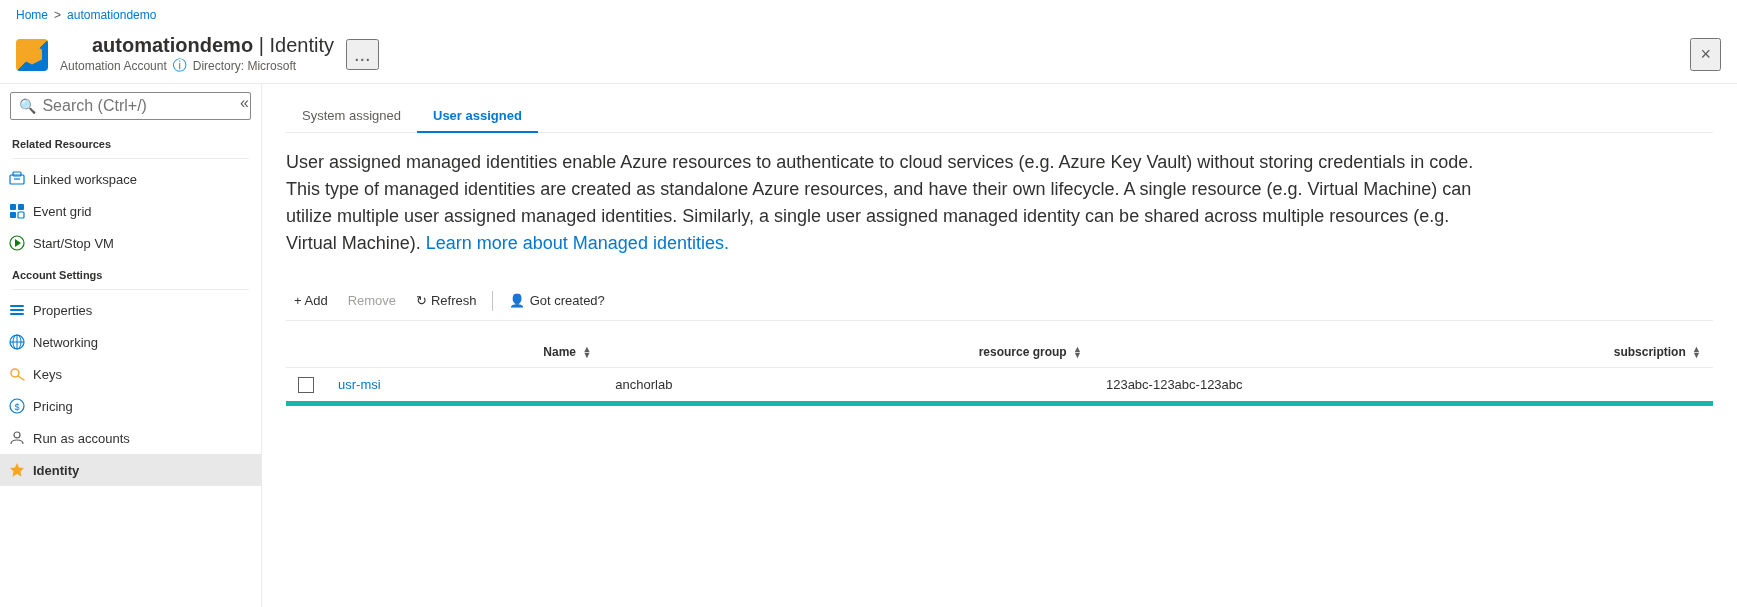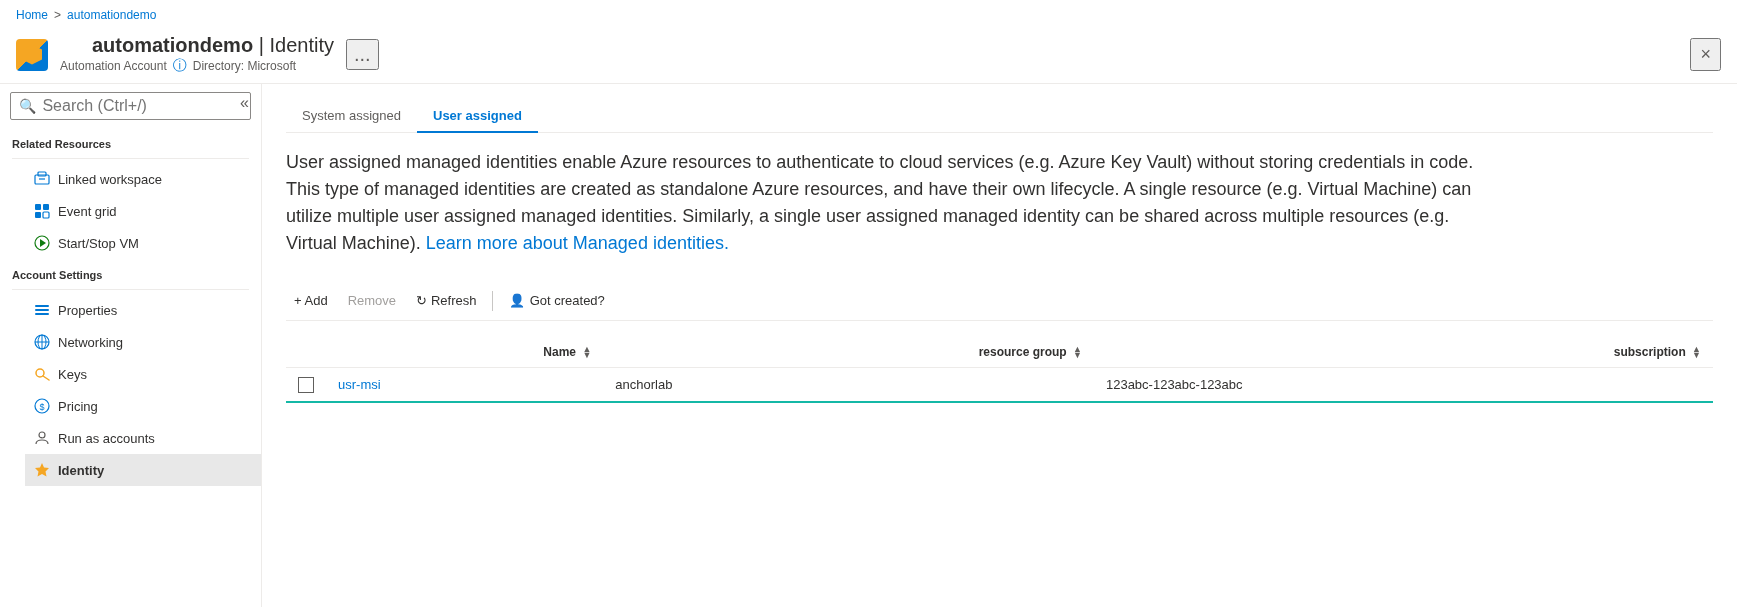--- a/index.html
+++ b/index.html
@@ -27,21 +27,21 @@
     
     .sidebar { width: 262px; flex-shrink: 0; border-right: 1px solid #edebe9; overflow-y: auto; overflow-x: hidden; display: flex; flex-direction: column; position: relative; }
     .sidebar-collapse { position: absolute; top: 8px; right: 8px; background: none; border: none; cursor: pointer; color: #605e5c; font-size: 16px; padding: 2px 4px; }
     .search-box { display: flex; align-items: center; gap: 6px; border: 1px solid #8a8886; margin: 8px 10px; padding: 4px 8px; border-radius: 2px; }
     .search-box input { border: none; outline: none; font-size: 16px; color: #605e5c; background: transparent; flex: 1; }
     .search-box .search-icon { color: #605e5c; font-size: 14px; }
 
     .sidebar-section-label { font-size: 11px; font-weight: 600; color: #323130; padding: 10px 12px 4px 12px; text-transform: none; }
     .sidebar-divider { height: 1px; background: #edebe9; margin: 4px 12px; }
 
-    .sidebar-item { display: flex; align-items: center; gap: 8px; padding: 6px 9px; cursor: pointer; font-size: 13px; color: #323130; min-height: 32px; margin-left: 25px; }
+    .sidebar-item { display: flex; align-items: center; gap: 8px; padding: 6px 9px; cursor: pointer; font-size: 13px; color: #323130; min-height: 32px; }
     .sidebar-item.active { background: #e8e8e8; font-weight: 600; }
     .sidebar-item .item-icon { width: 16px; height: 16px; flex-shrink: 0; display: flex; align-items: center; justify-content: center; }
 
     
     .content-area { flex: 1; overflow-y: auto; padding: 16px 24px; }
 
     
     .tabs { display: flex; border-bottom: 1px solid #edebe9; margin-bottom: 16px; }
     .tab { padding: 8px 16px; cursor: pointer; font-size: 13px; color: #605e5c; border-bottom: 2px solid transparent; margin-bottom: -1px; }
     .tab.active { color: #0078d4; border-bottom: 2px solid #0078d4; font-weight: 600; }
@@ -53,21 +53,21 @@
     
     .toolbar { display: flex; align-items: center; gap: 4px; margin-bottom: 16px; padding-bottom: 8px; border-bottom: 1px solid #edebe9; }
     .toolbar-btn { display: flex; align-items: center; gap: 4px; padding: 4px 8px; background: none; border: none; cursor: pointer; font-size: 13px; color: #323130; border-radius: 2px; }
     .toolbar-btn.disabled { color: #a19f9d; cursor: not-allowed; }
     .toolbar-sep { width: 1px; height: 20px; background: #c8c6c4; margin: 0 4px; }
 
     
     .data-table { width: 100%; border-collapse: collapse; }
     .data-table thead tr { border-bottom: 1px solid #edebe9; }
     .data-table th { text-align: right; padding: 8px 12px; font-weight: 600; font-size: 12px; color: #323130; white-space: nowrap; }
-    .data-table td { padding: 8px 12px; font-size: 13px; border-bottom: 2px solid #14b8a6; vertical-align: middle; }
+    .data-table td { padding: 8px 12px; font-size: 13px; border-bottom: 5px solid #14b8a6; vertical-align: middle; }
     .data-table td a { color: #0078d4; text-decoration: none; }
     .checkbox { width: 16px; height: 16px; border: 1px solid #605e5c; display: inline-block; cursor: pointer; vertical-align: middle; }
 
     
     .sidebar::-webkit-scrollbar { width: 6px; }
     .sidebar::-webkit-scrollbar-thumb { background: #c8c6c4; border-radius: 3px; }
 
     .sort-arrows { display: inline-flex; flex-direction: column; line-height: 0.6; font-size: 9px; color: #605e5c; margin-left: 3px; vertical-align: middle; }
   </style>
 </head>

